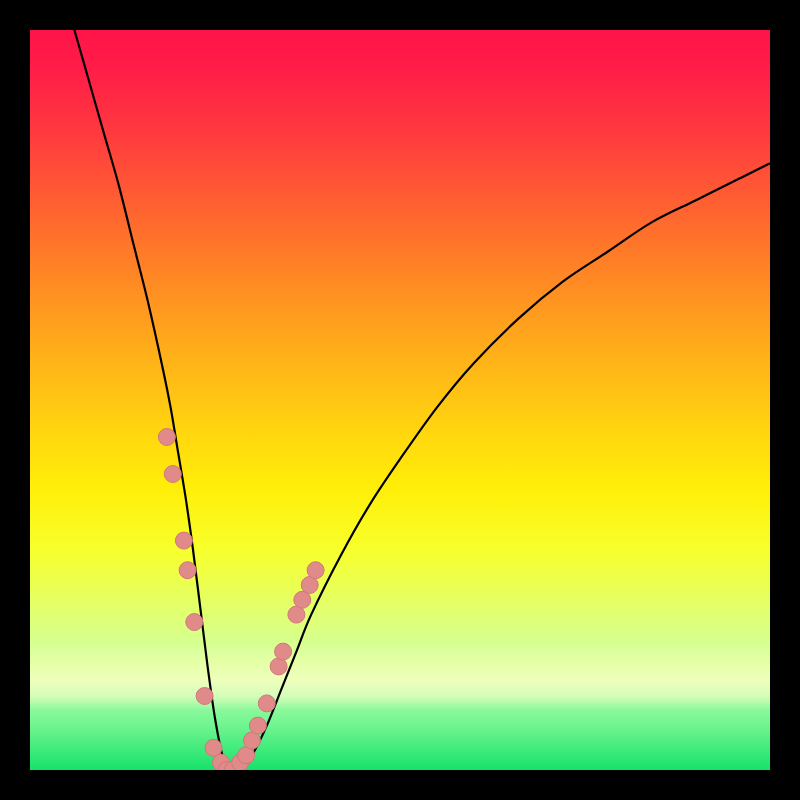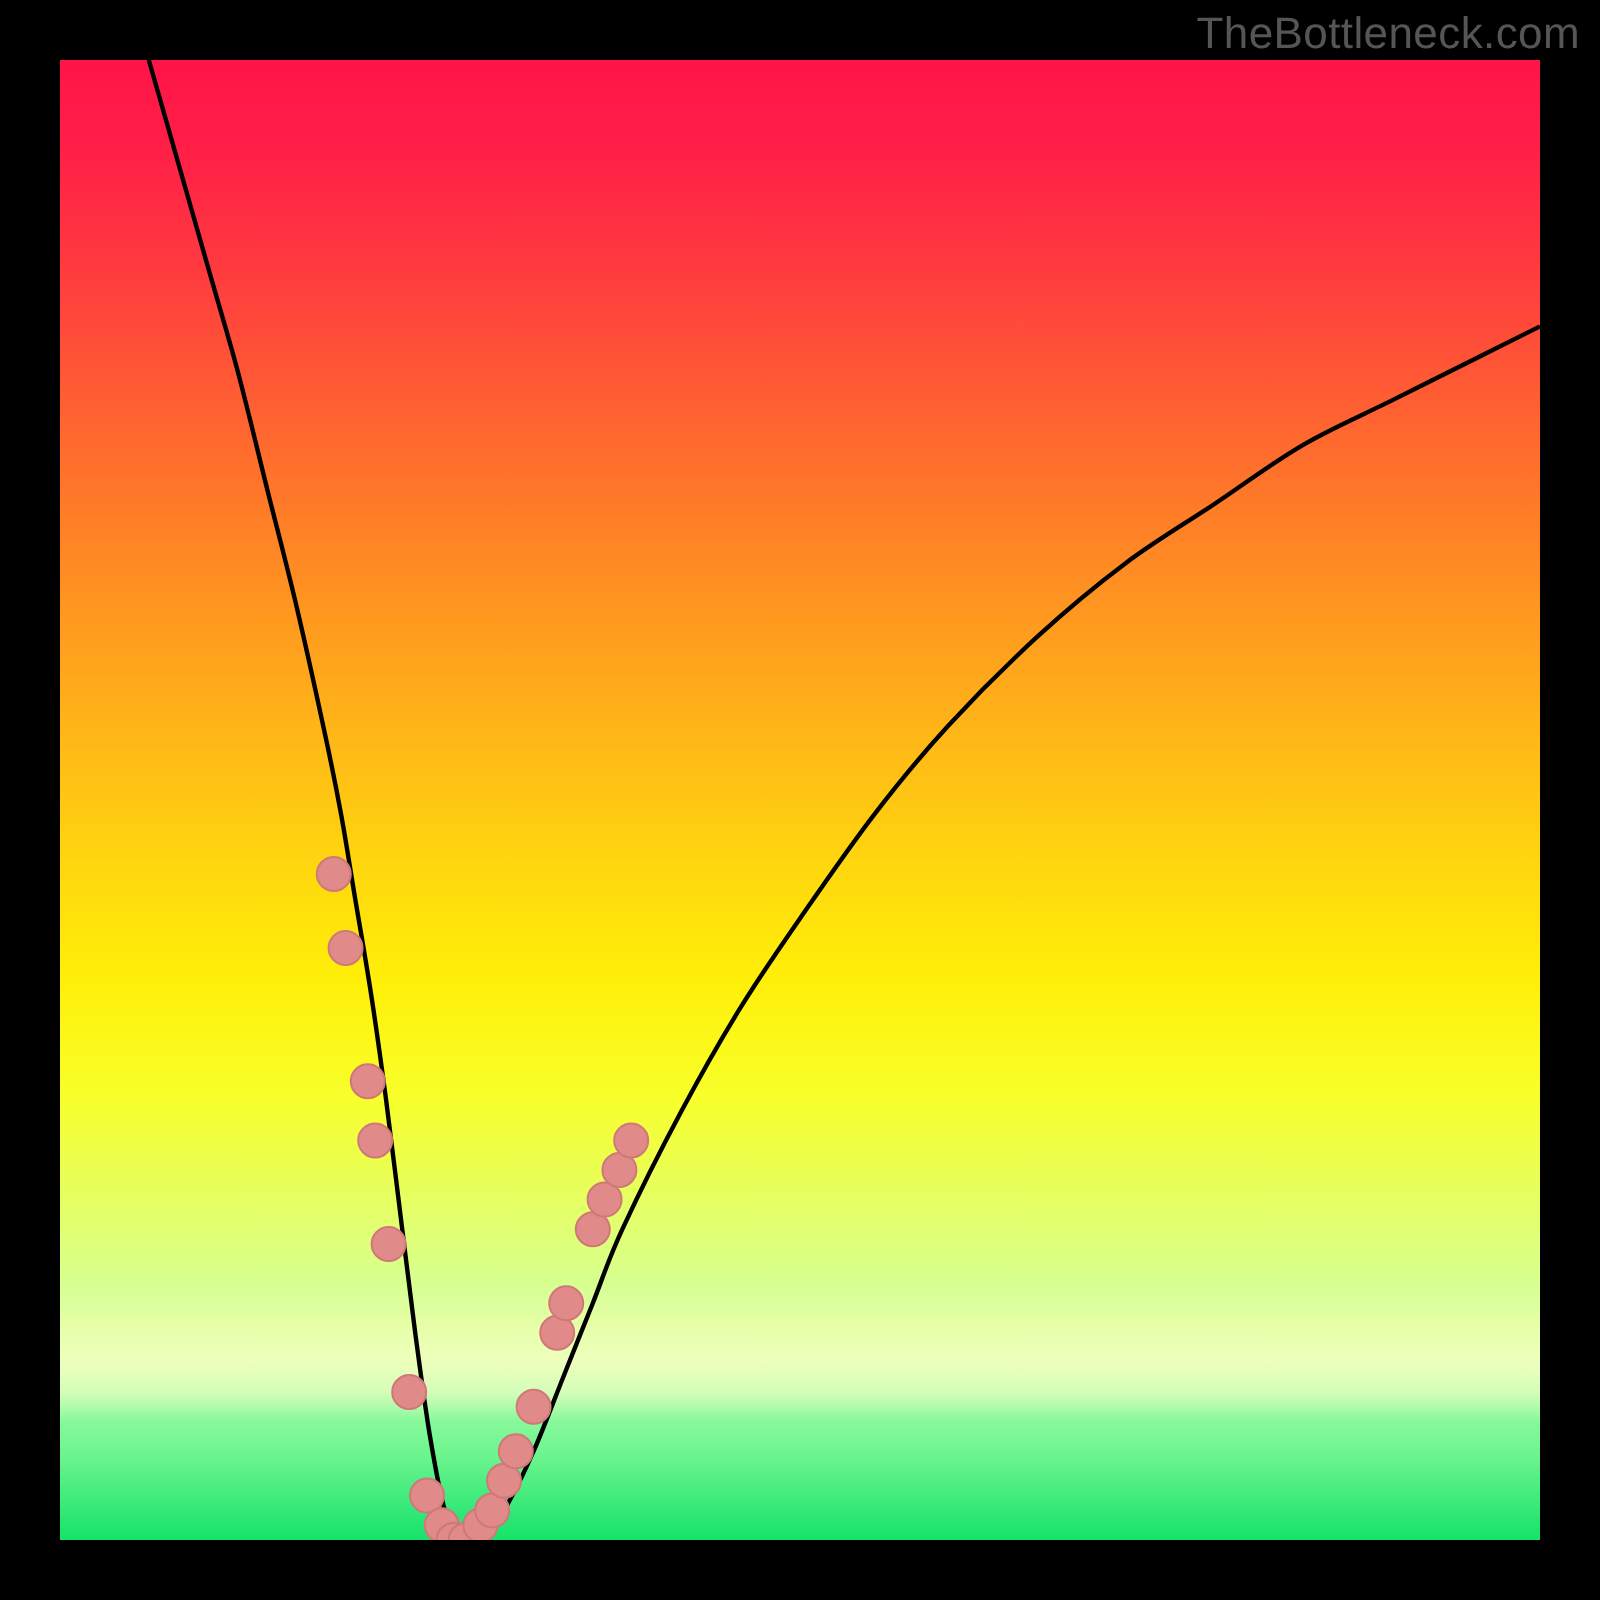--- a/index.html
+++ b/index.html
@@ -103,14 +103,13 @@
           <circle cx="236.8" cy="673.4" r="8.5" fill="#e08a8a" stroke="#d07878" stroke-width="1"></circle>
           <circle cx="248.6" cy="636.4" r="8.5" fill="#e08a8a" stroke="#d07878" stroke-width="1"></circle>
           <circle cx="253.1" cy="621.6" r="8.5" fill="#e08a8a" stroke="#d07878" stroke-width="1"></circle>
           <circle cx="266.4" cy="584.6" r="8.5" fill="#e08a8a" stroke="#d07878" stroke-width="1"></circle>
           <circle cx="272.3" cy="569.8" r="8.5" fill="#e08a8a" stroke="#d07878" stroke-width="1"></circle>
           <circle cx="279.7" cy="555.0" r="8.5" fill="#e08a8a" stroke="#d07878" stroke-width="1"></circle>
           <circle cx="285.6" cy="540.2" r="8.5" fill="#e08a8a" stroke="#d07878" stroke-width="1"></circle>
         </g>
     </svg>
   </div>
-  <div class="attribution">TheBottleneck.com</div>
 </div>
 
 </body></html>

